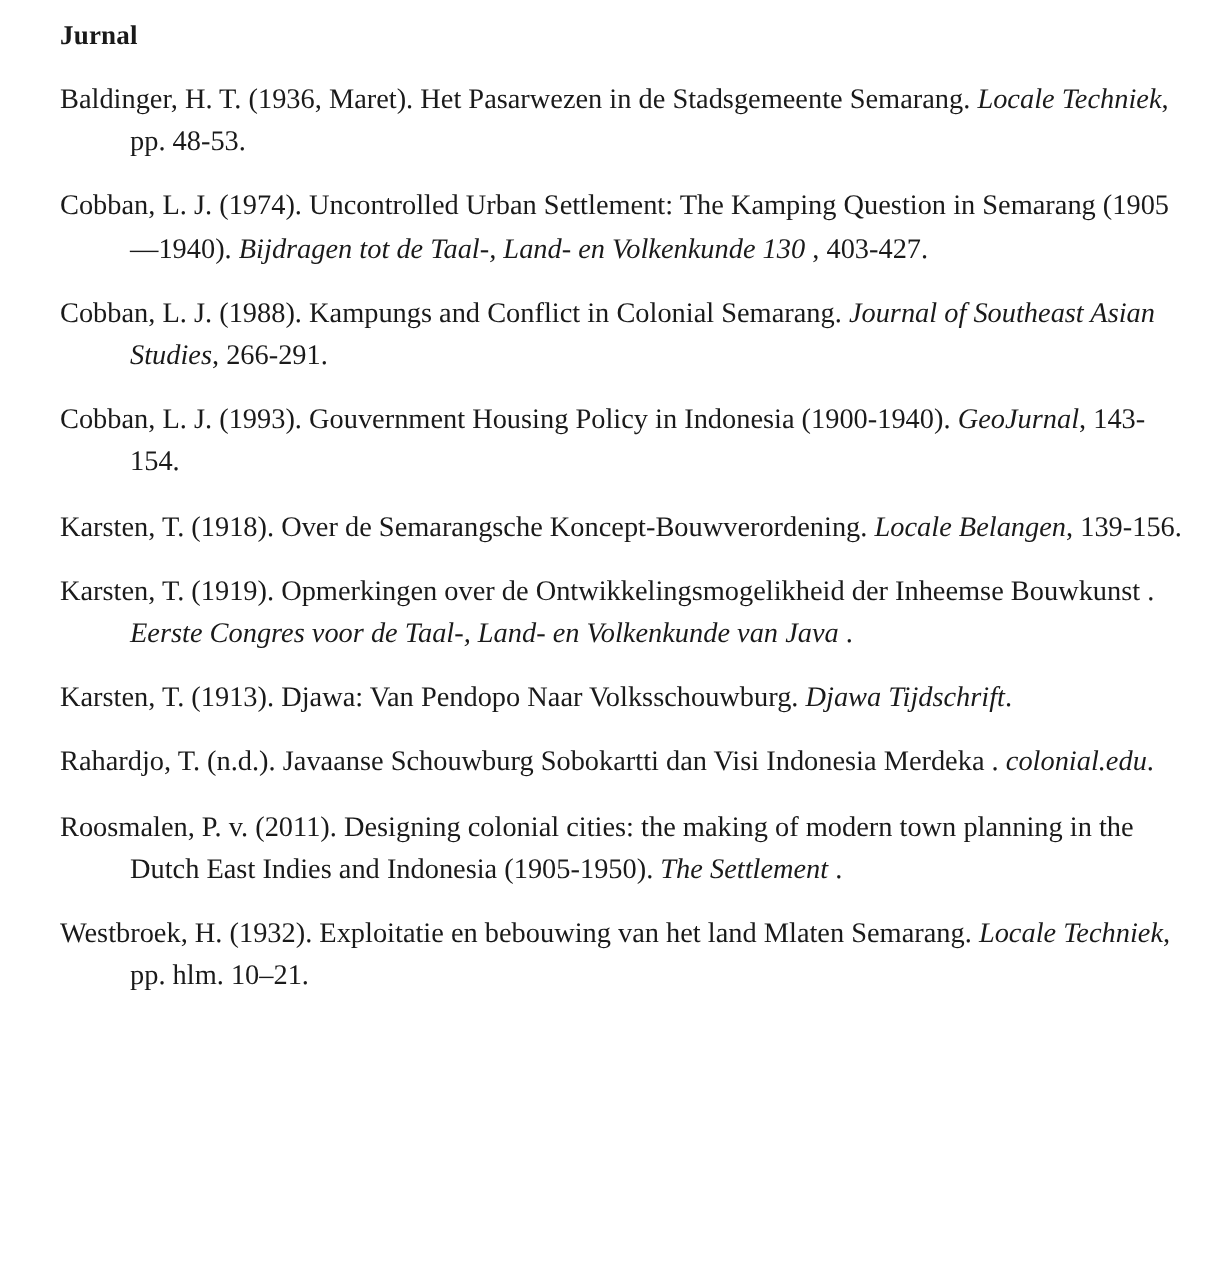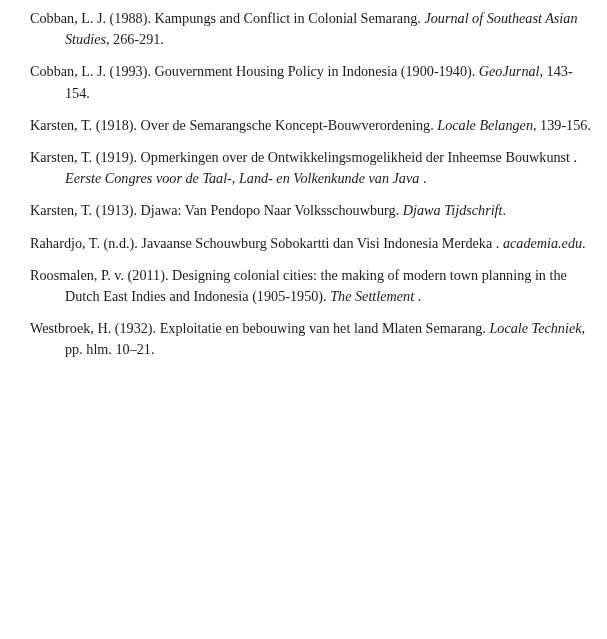--- a/index.html
+++ b/index.html
@@ -47,25 +47,28 @@
   }
   .ital {
     font-style: italic;
   }
 </style>
 </head>
 <body>
 
 <div class="page">
 
+  <h2 class="section-heading">Jurnal</h2>
 
   <div class="ref-list">
+      <p class="ref-entry"><span>Baldinger, H. T. (1936, Maret). Het Pasarwezen in de Stadsgemeente Semarang. </span><span class="ital">Locale Techniek</span><span>, pp. 48-53.</span></p>
+      <p class="ref-entry"><span>Cobban, L. J. (1974). Uncontrolled Urban Settlement: The Kamping Question in Semarang (1905—1940). </span><span class="ital">Bijdragen tot de Taal-, Land- en Volkenkunde 130 </span><span>, 403-427.</span></p>
       <p class="ref-entry"><span>Cobban, L. J. (1988). Kampungs and Conflict in Colonial Semarang. </span><span class="ital">Journal of Southeast Asian Studies</span><span>, 266-291.</span></p>
       <p class="ref-entry"><span>Cobban, L. J. (1993). Gouvernment Housing Policy in Indonesia (1900-1940). </span><span class="ital">GeoJurnal</span><span>, 143-154.</span></p>
       <p class="ref-entry"><span>Karsten, T. (1918). Over de Semarangsche Koncept-Bouwverordening. </span><span class="ital">Locale Belangen</span><span>, 139-156.</span></p>
       <p class="ref-entry"><span>Karsten, T. (1919). Opmerkingen over de Ontwikkelingsmogelikheid der Inheemse Bouwkunst . </span><span class="ital">Eerste Congres voor de Taal-, Land- en Volkenkunde van Java </span><span>.</span></p>
       <p class="ref-entry"><span>Karsten, T. (1913). Djawa: Van Pendopo Naar Volksschouwburg. </span><span class="ital">Djawa Tijdschrift</span><span>.</span></p>
-      <p class="ref-entry"><span>Rahardjo, T. (n.d.). Javaanse Schouwburg Sobokartti dan Visi Indonesia Merdeka . </span><span class="ital">academia.edu</span><span>.</span></p>
+      <p class="ref-entry"><span>Rahardjo, T. (n.d.). Javaanse Schouwburg Sobokartti dan Visi Indonesia Merdeka . </span><span class="ital">colonial.edu</span><span>.</span></p>
       <p class="ref-entry"><span>Roosmalen, P. v. (2011). Designing colonial cities: the making of modern town planning in the Dutch East Indies and Indonesia (1905-1950). </span><span class="ital">The Settlement </span><span>.</span></p>
       <p class="ref-entry"><span>Westbroek, H. (1932). Exploitatie en bebouwing van het land Mlaten Semarang. </span><span class="ital">Locale Techniek</span><span>, pp. hlm. 10–21.</span></p>
     </div>
 
 </div>
 
 </body></html>

